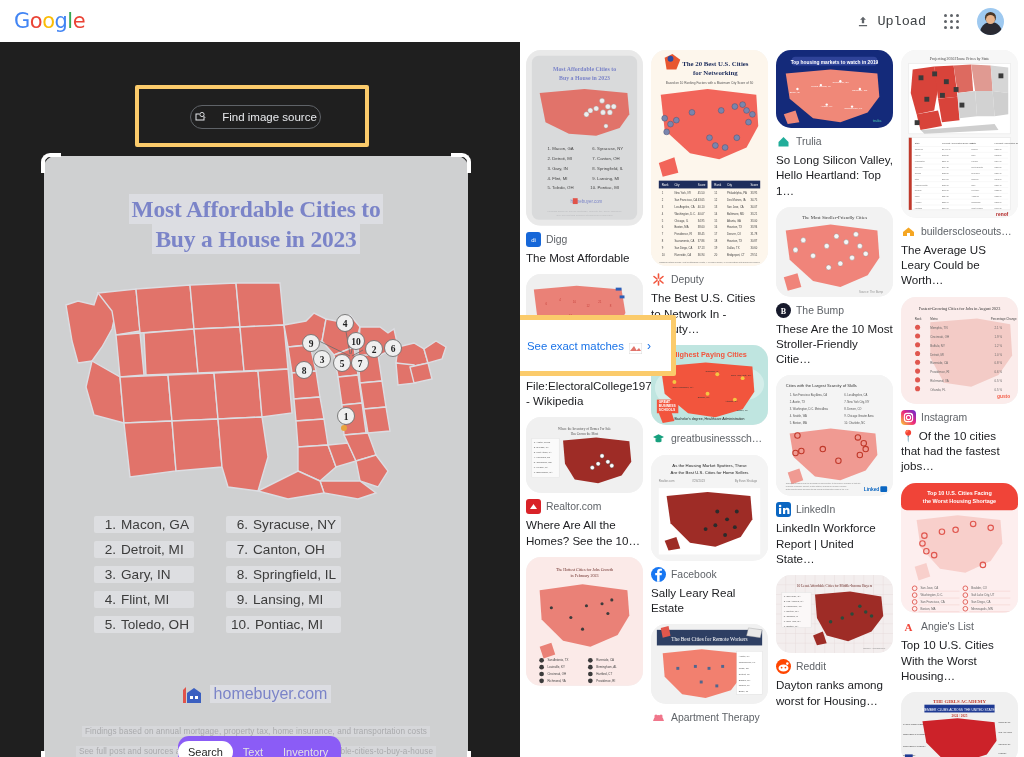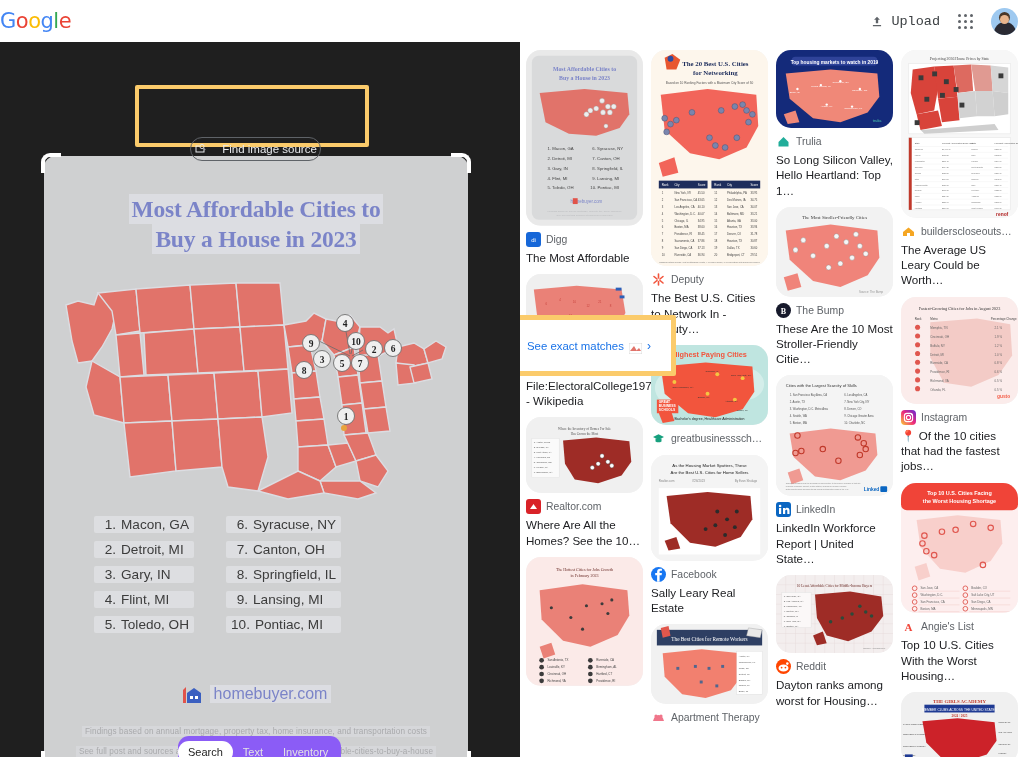--- a/index.html
+++ b/index.html
@@ -8,21 +8,21 @@
     overflow: hidden;
     font-family: "Liberation Sans", sans-serif;
     background: #1e1e1e;
   }
   #app { position: relative; width: 1024px; height: 757px; overflow: hidden; background:#ffffff;}
 
   
   .topbar {
     position: absolute; top: 0; left: 0; width: 1024px; height: 42px;
     background: #ffffff; display: flex; align-items: center;
-    padding: 0 0; z-index: 40;
+    padding: 0 14px; z-index: 40;
   }
   .glogo { font-size: 21px; letter-spacing: -0.5px; font-family:"DejaVu Sans", sans-serif; font-weight:400;}
   .glogo span { display:inline-block; }
   .g-b { color:#4285F4; } .g-r { color:#EA4335; } .g-y { color:#FBBC05; } .g-g { color:#34A853; }
   .topbar-right { margin-left:auto; display:flex; align-items:center; gap:18px; padding-right:6px;}
   .upload-btn {
     display:flex; align-items:center; gap:7px; font-size:13.5px; color:#3c4043;
     cursor:pointer; background:none; border:none; font-family:Liberation Mono, monospace;
   }
   .upload-ico { width:14px; height:15px; display:block; }
@@ -45,21 +45,21 @@
   }
   
   .fis-highlight {
     position:absolute; left:135px; top:43px; width:234px; height:62px;
     border:4px solid #fbcb6b; border-radius:2px; z-index:12;
   }
   .fis-btn {
     position:absolute; left:190px; top:63px; width:131px; height:24px;
     border:1px solid #5f6368; border-radius:14px; display:flex; align-items:center;
     justify-content:center; gap:16px; color:#e8eaed; font-size:11.5px; cursor:pointer;
-    background:transparent; z-index:13;margin-top:32px;
+    background:transparent; z-index:13;
   }
   .fis-ico { width:12px; height:12px; display:block; }
 
   
   .imgcard-wrap { position:absolute; left:44px; top:114px; width:424px; height:612px; }
   .imgcard {
     position:absolute; inset:0; background:#c9cacb; border-radius:12px; overflow:hidden;
   }
   .crop-h { position:absolute; width:20px; height:20px; border:4px solid #ffffff; z-index:20;}
   .crop-tl { left:-3px; top:-3px; border-right:none; border-bottom:none; border-radius:9px 0 0 0;}

